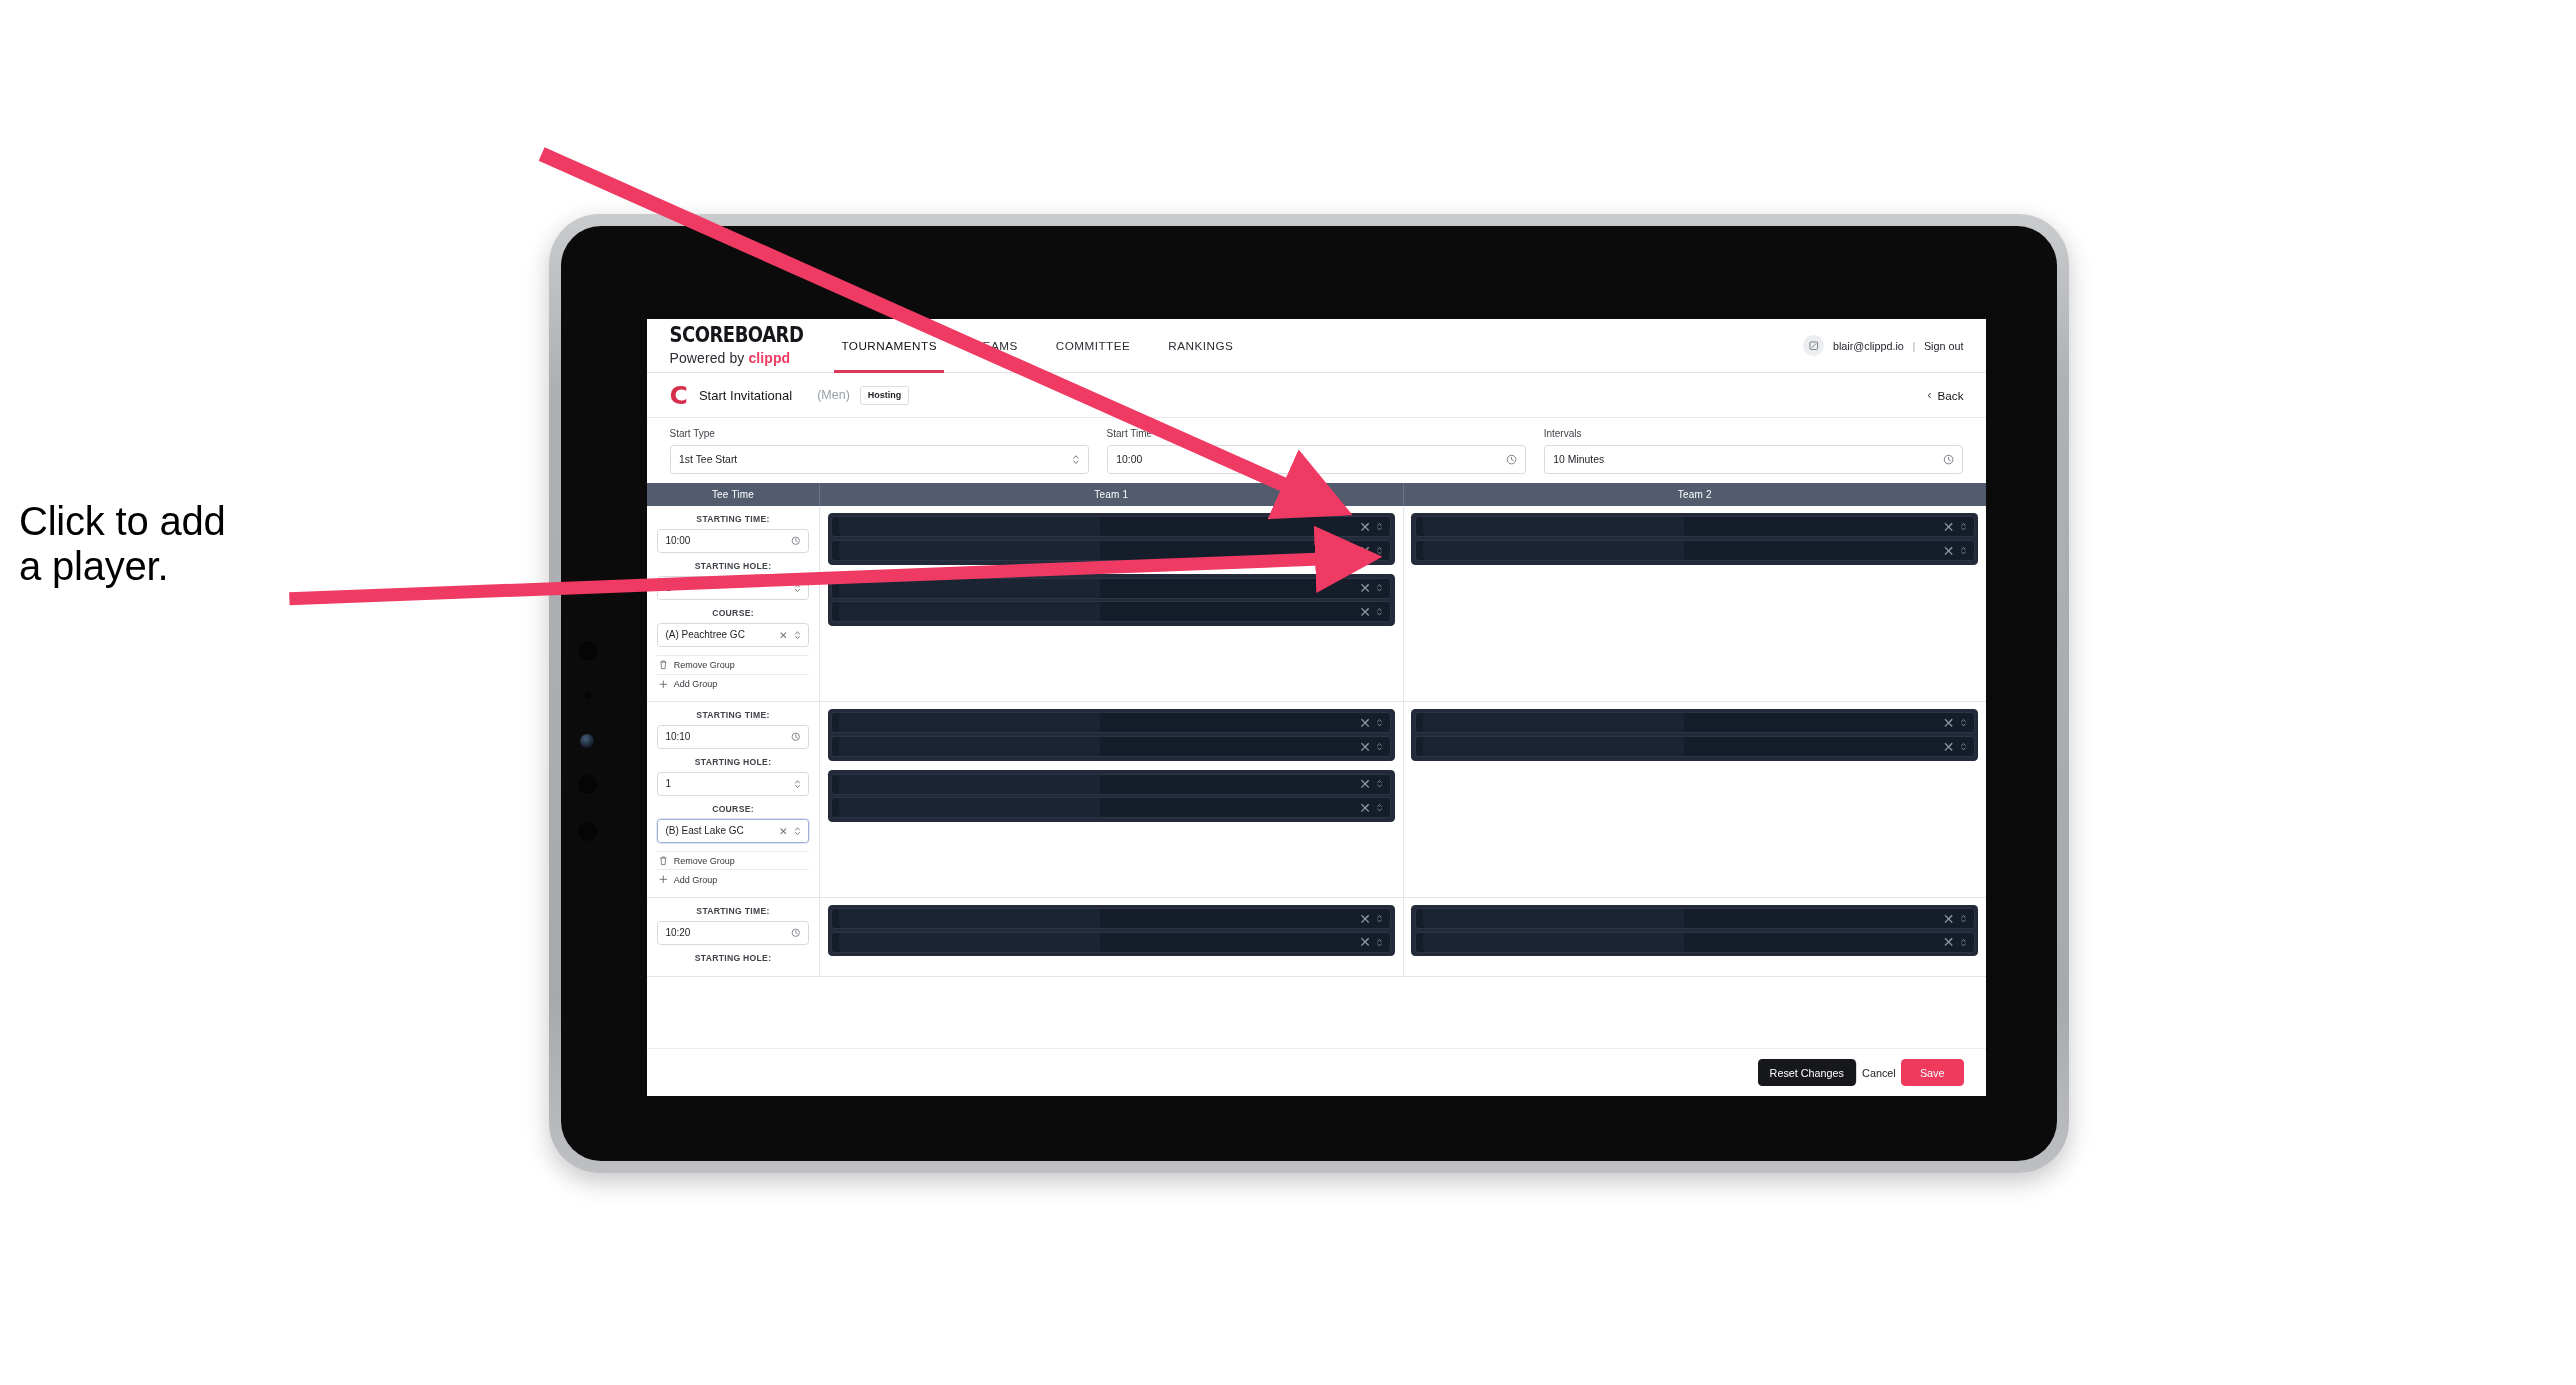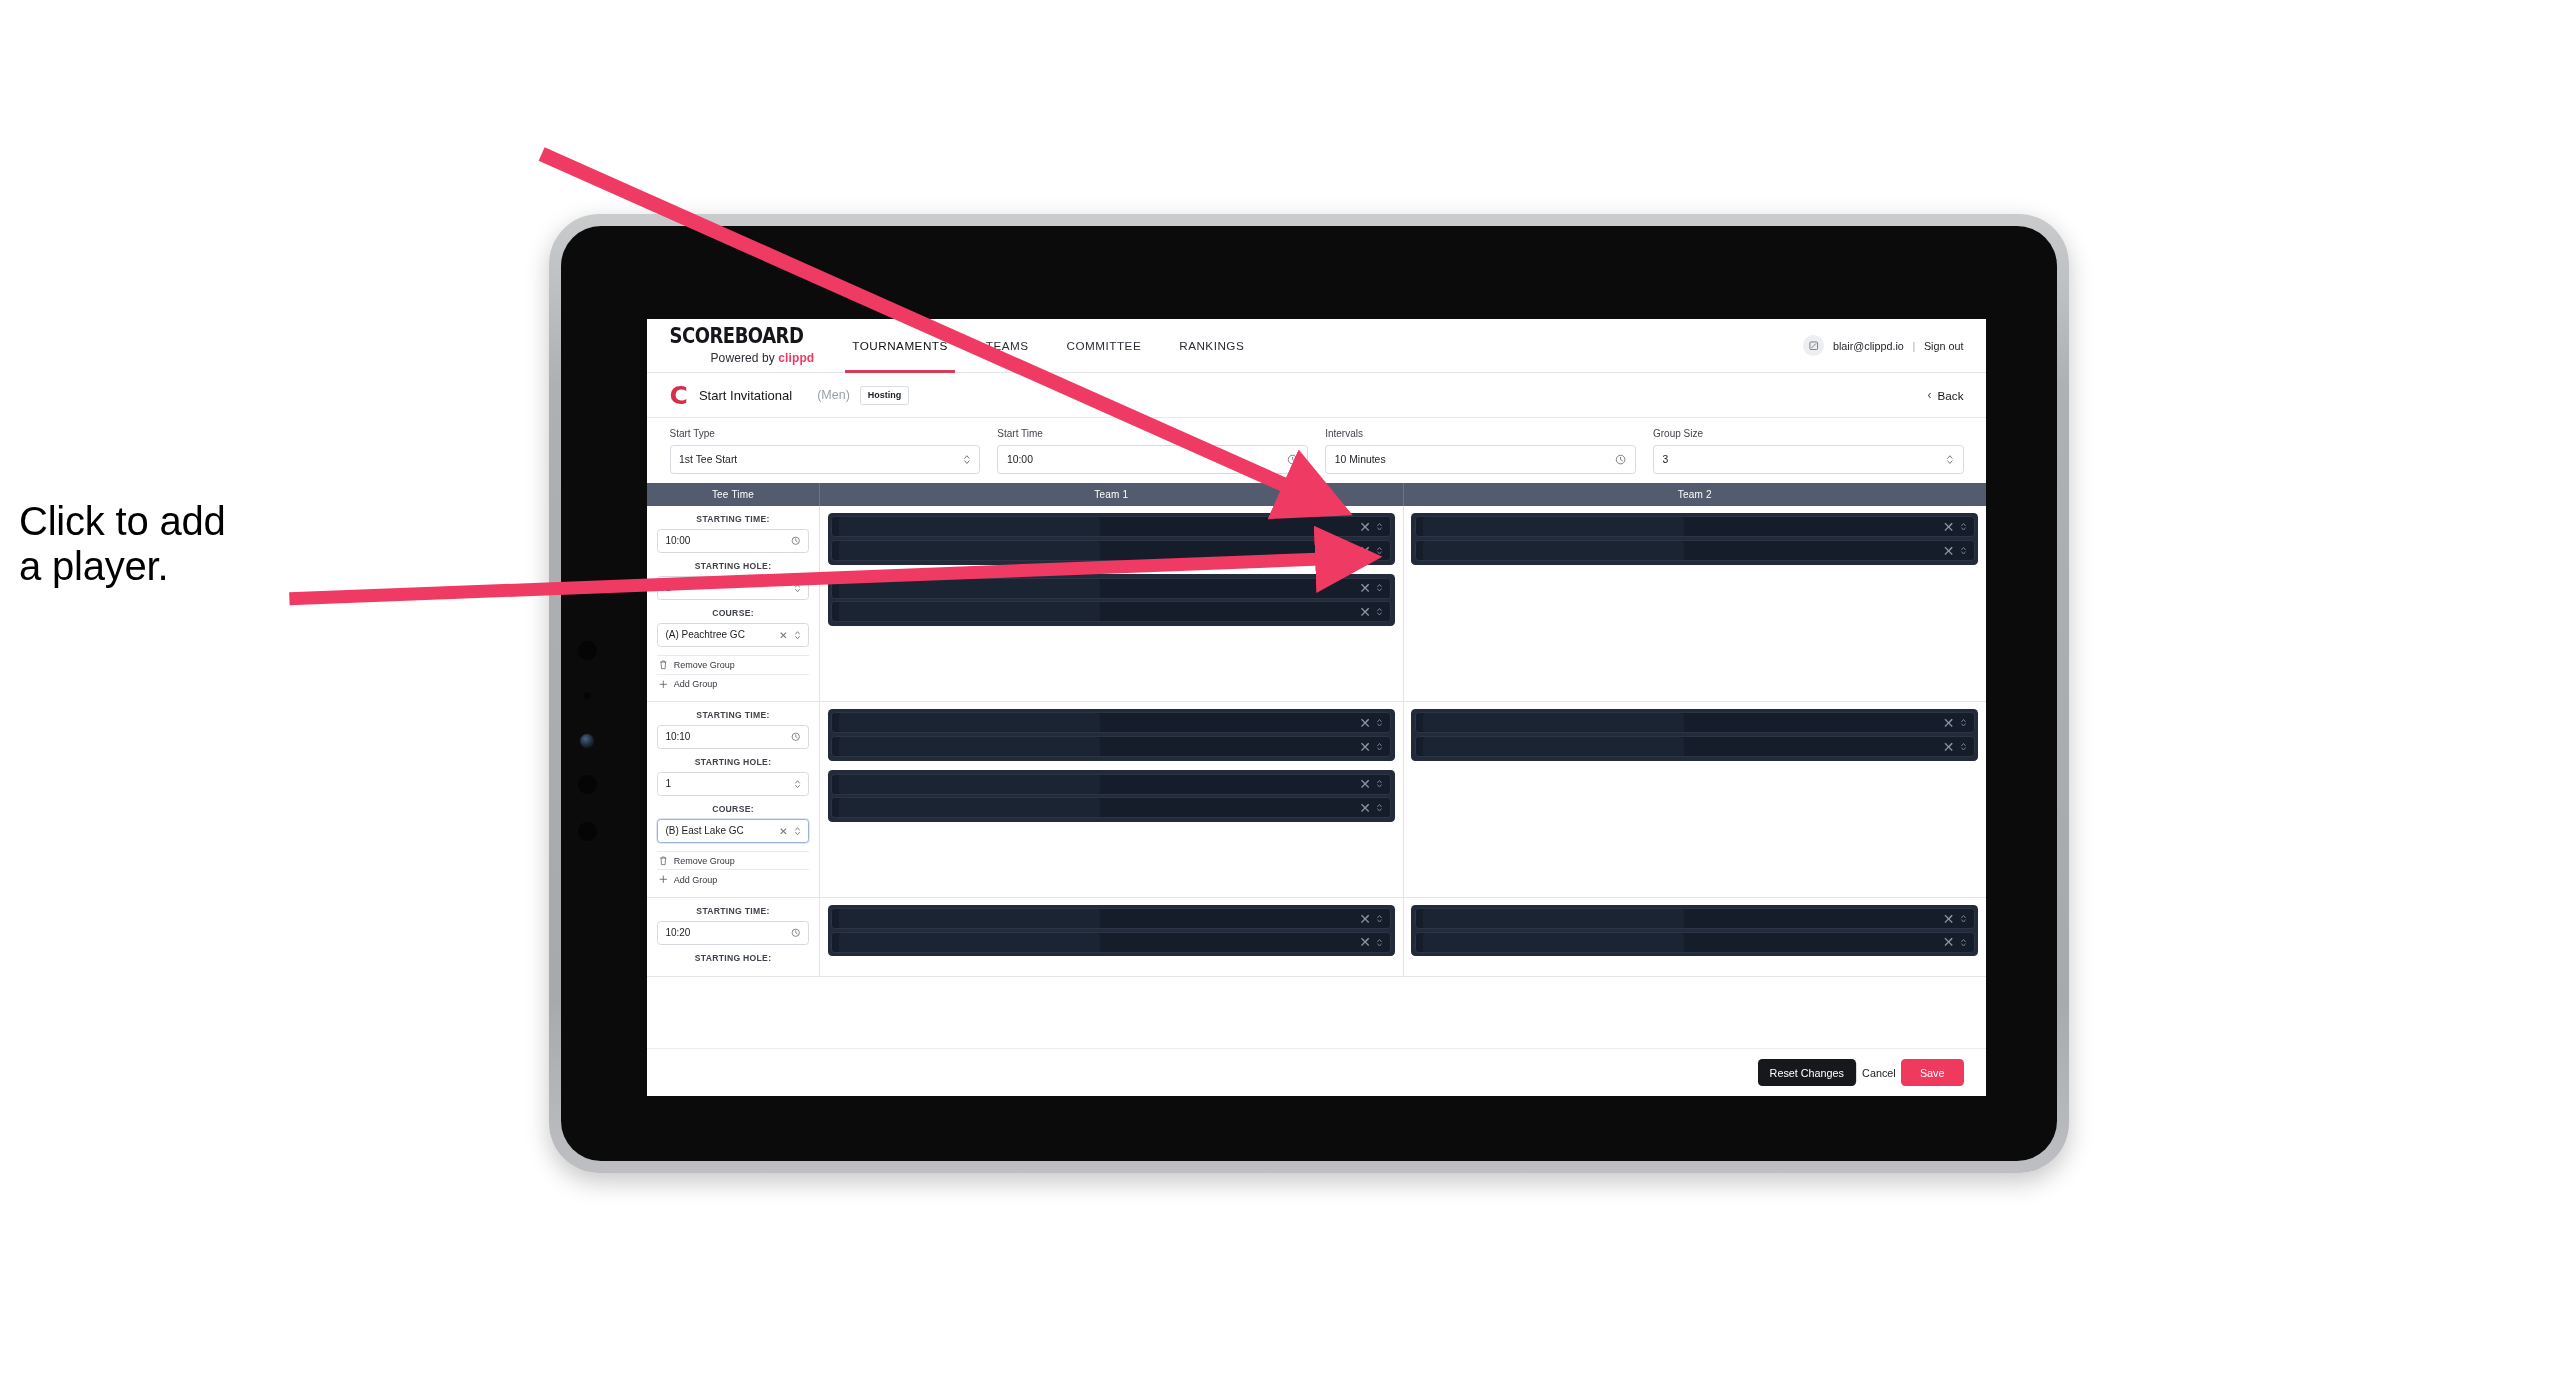--- a/index.html
+++ b/index.html
@@ -67,21 +67,21 @@
     border-bottom: 0.9px solid #e2e4e8;
     background: #fff; position: relative;
   }
   #brand { display: flex; flex-direction: column; justify-content: center; padding: 0 19px 0 22.5px; }
   #brand-main {
     font-family: "DejaVu Sans", sans-serif;
     font-weight: 700; font-size: 18px; letter-spacing: -0.5px;
     color: #15161a; line-height: 1;
     transform: scaleY(1.18); transform-origin: left center;
   }
-  #brand-sub { font-size: 12px; color: #2a2c33; margin-top: 6px; letter-spacing: 0.1px; margin-left: 41px; }
+  #brand-sub { font-size: 14px; color: #2a2c33; margin-top: 6px; letter-spacing: 0.1px; }
   #brand-sub .pink { color: #ef3a62; font-weight: 700; }
 
   .navitem {
     display: flex; align-items: center; padding: 0 19px;
     font-size: 11.7px; letter-spacing: 0.5px; color: #2b2d34;
     position: relative; cursor: pointer;
   }
   .navitem.active { color: #111; }
   .navitem.active::after {
     content: ""; position: absolute; left: 12px; right: 12px; bottom: -0.9px;
@@ -305,32 +305,20 @@
               <span class="val">10 Minutes</span>
               <span class="ico">
                 <svg width="11.2" height="11.2" viewBox="0 0 14 14" fill="none" stroke="#6c7078" stroke-width="1.1">
                   <circle cx="7" cy="7" r="5.4"></circle>
                     <path d="M7 4.1 V7 L9.2 8.4" stroke-linecap="round"></path>
                 </svg>
               </span>
             </div>
           </div>
 
-          <div class="field">
-            <div class="field-label">Group Size</div>
-            <div class="field-box">
-              <span class="val">3</span>
-              <span class="ico">
-                <svg width="7.8" height="11.2" viewBox="0 0 9 13" fill="none" stroke="#6c7078" stroke-width="1.1" stroke-linecap="round" stroke-linejoin="round">
-                  <path d="M2 5 L4.5 2 L7 5"></path>
-                    <path d="M2 8 L4.5 11 L7 8"></path>
-                </svg>
-              </span>
-            </div>
-          </div>
         </div>
 
         <div id="tablehead">
           <div class="th col-tee">Tee Time</div>
           <div class="th col-t1">Team 1</div>
           <div class="th col-t2">Team 2</div>
         </div>
 
         <div id="tablebody">
 

